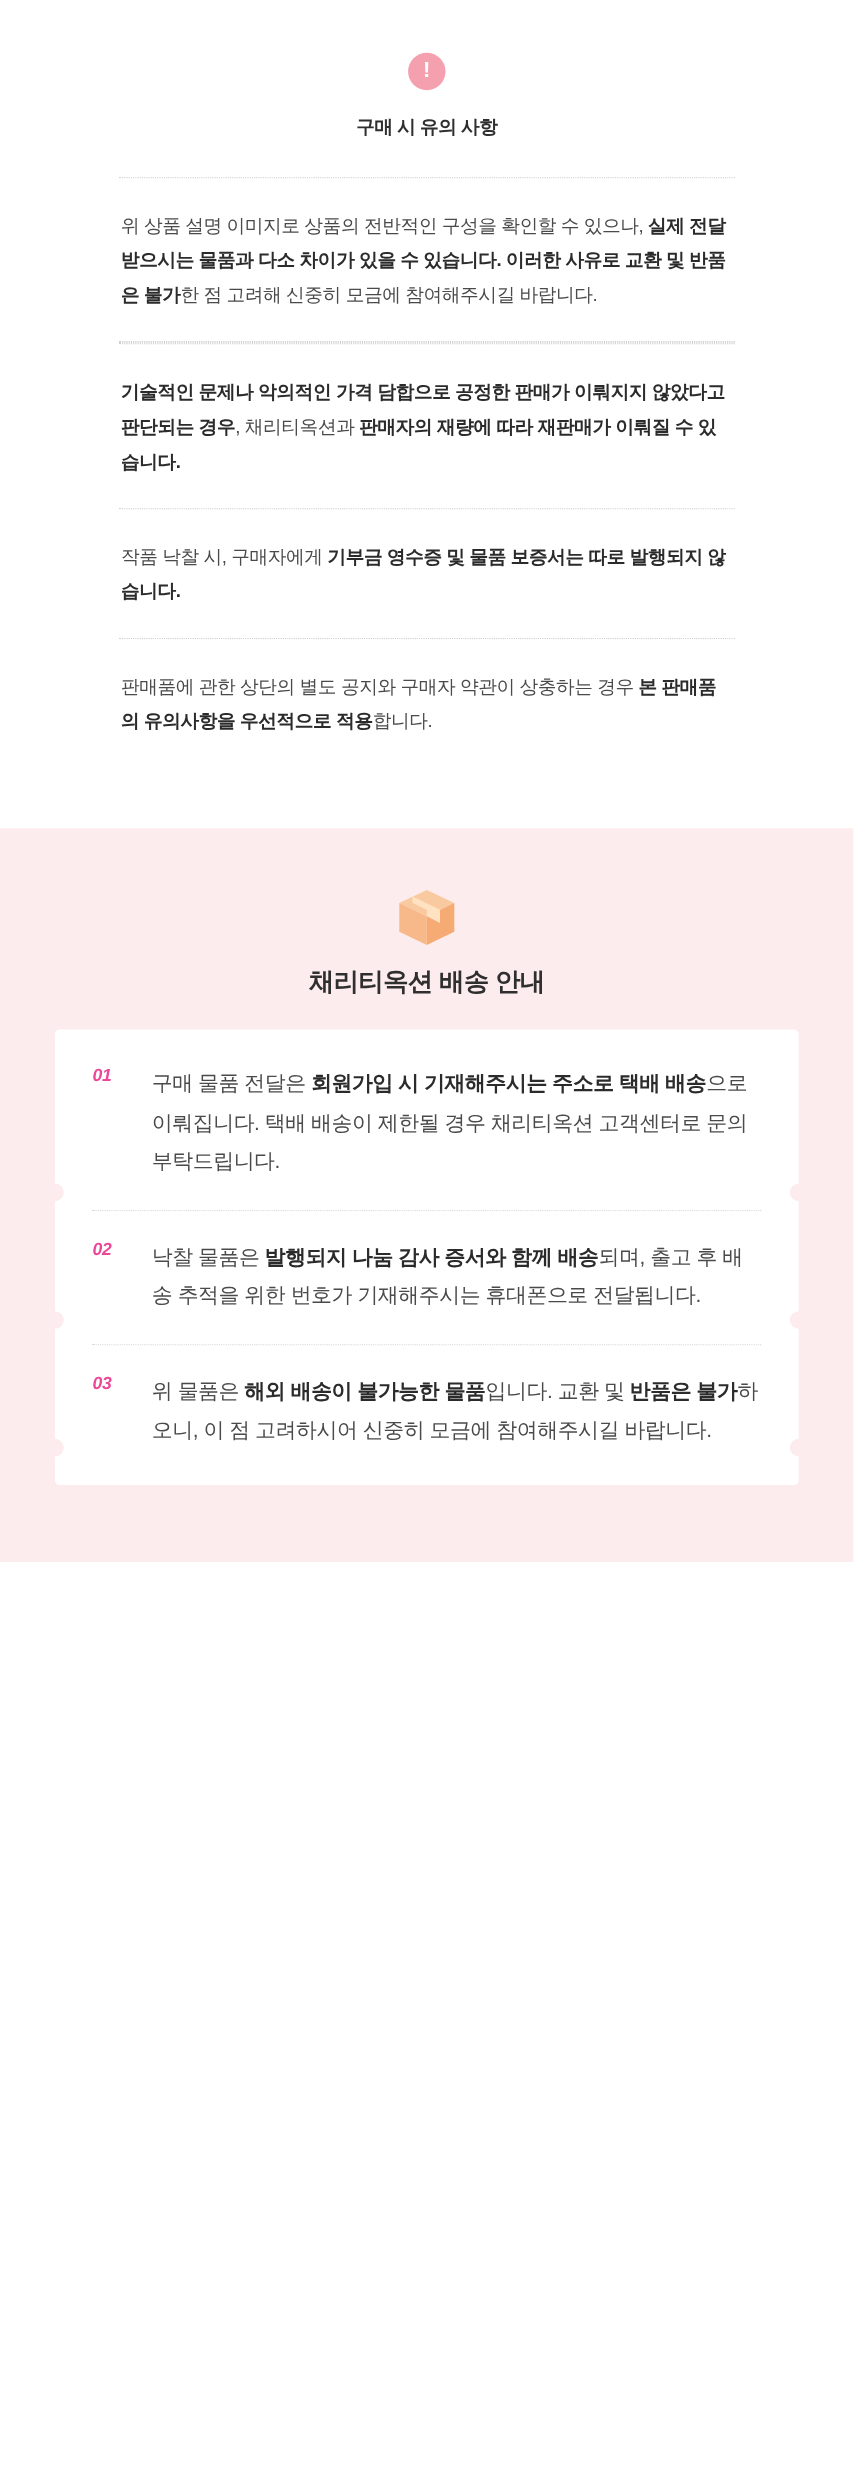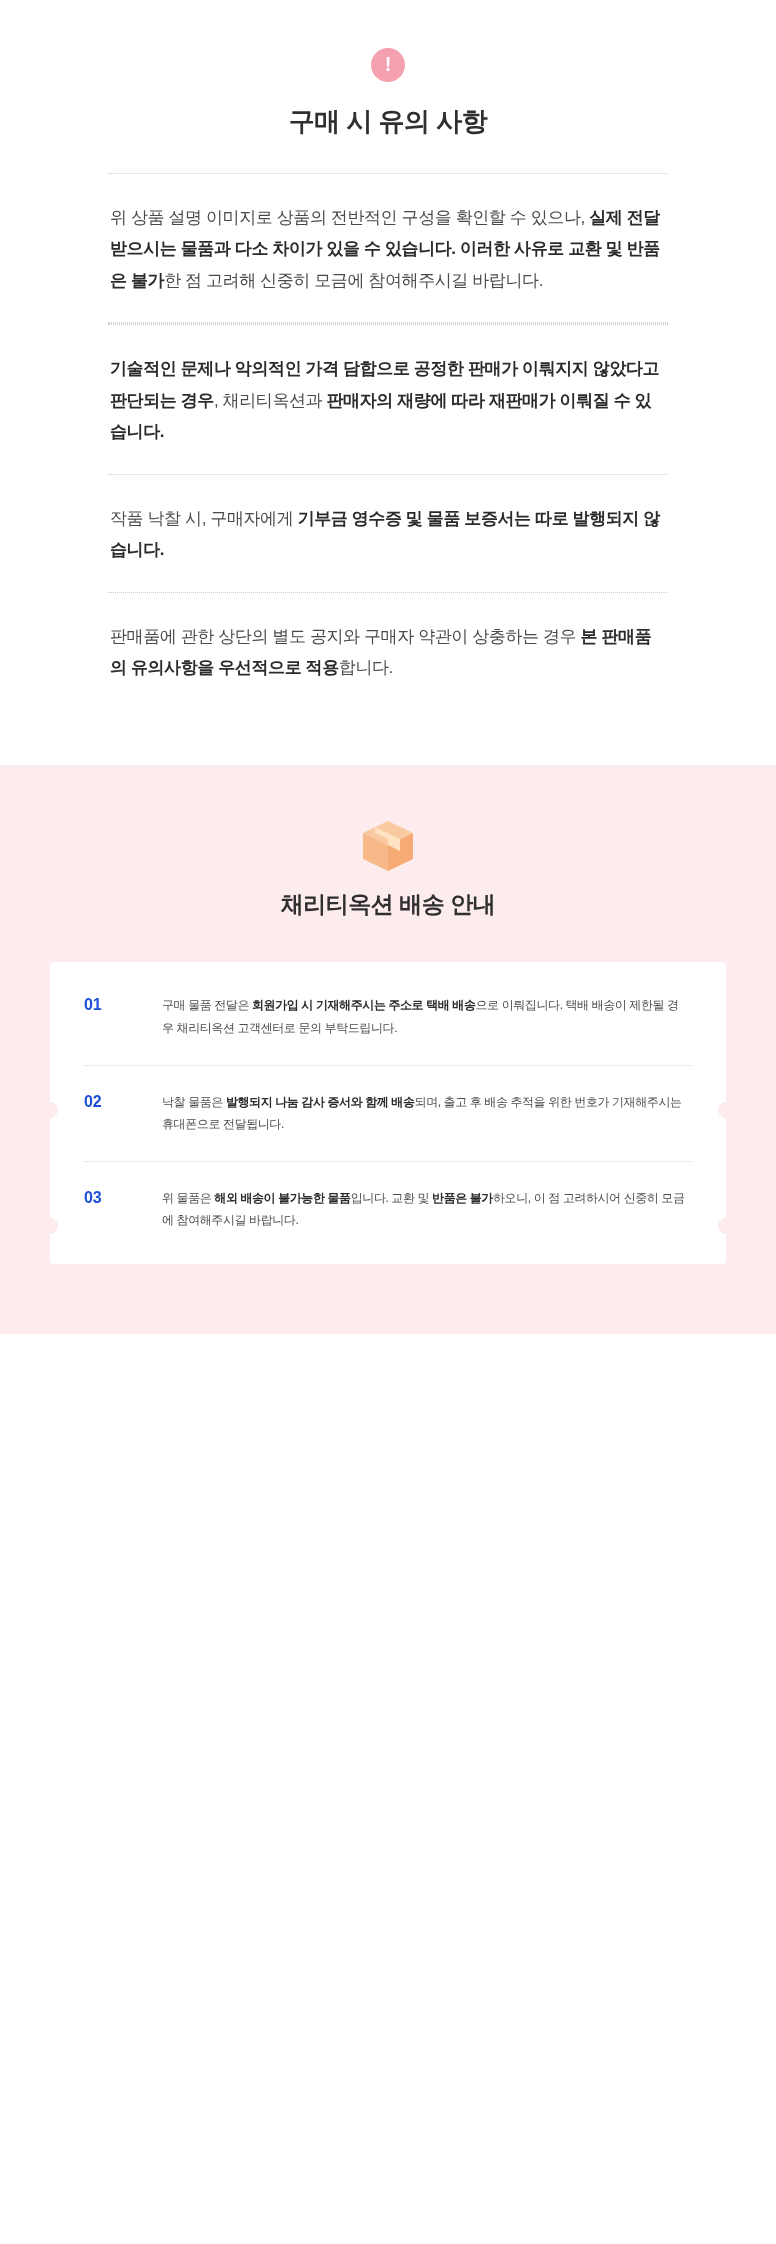--- a/index.html
+++ b/index.html
@@ -29,21 +29,21 @@
     align-items: center;
     justify-content: center;
     color: #ffffff;
     font-size: 20px;
     font-weight: bold;
     line-height: 1;
     padding-bottom: 2px;
   }
   .notice-title {
     text-align: center;
-    font-size: 26px;
+    font-size: 17px;
     font-weight: bold;
     color: #2f2f2f;
     letter-spacing: -0.5px;
     margin-bottom: 34px;
   }
   .notice-body {
     width: 560px;
     margin: 0 auto;
   }
   .divider {
@@ -71,21 +71,21 @@
     justify-content: center;
     margin-bottom: 14px;
   }
   .box-icon { width: 66px; height: 58px; display: block; }
   .ship-title {
     text-align: center;
     font-size: 23px;
     font-weight: bold;
     color: #2f2f2f;
     letter-spacing: -0.5px;
-    margin-bottom: 42px;
+    margin-bottom: 28px;
   }
   .ticket {
     width: 676px;
     margin: 0 auto;
     background: #ffffff;
     border-radius: 4px;
     position: relative;
     padding: 6px 0;
   }
   .ship-row {
@@ -98,30 +98,30 @@
     content: "";
     position: absolute;
     top: 0; left: 34px; right: 34px;
     border-top: 1px dotted #d9d9d9;
   }
   .ship-num {
     width: 54px;
     flex: 0 0 54px;
     font-size: 16px;
     font-weight: bold;
-    color: #1d4ed8;
+    color: #ec4899;
     letter-spacing: -0.2px;
     padding-top: 2px;
+    font-style: italic;
   }
   .ship-text {
-    font-size: 12px;
+    font-size: 19px;
     line-height: 1.85;
     letter-spacing: -0.4px;
     color: #4a4a4a;
-    margin-left: 24px;
   }
   .ship-text b { font-weight: bold; color: #2b2b2b; }
 
   
   .notch {
     position: absolute;
     width: 16px; height: 16px;
     background: #fdeced;
     border-radius: 50%;
   }

